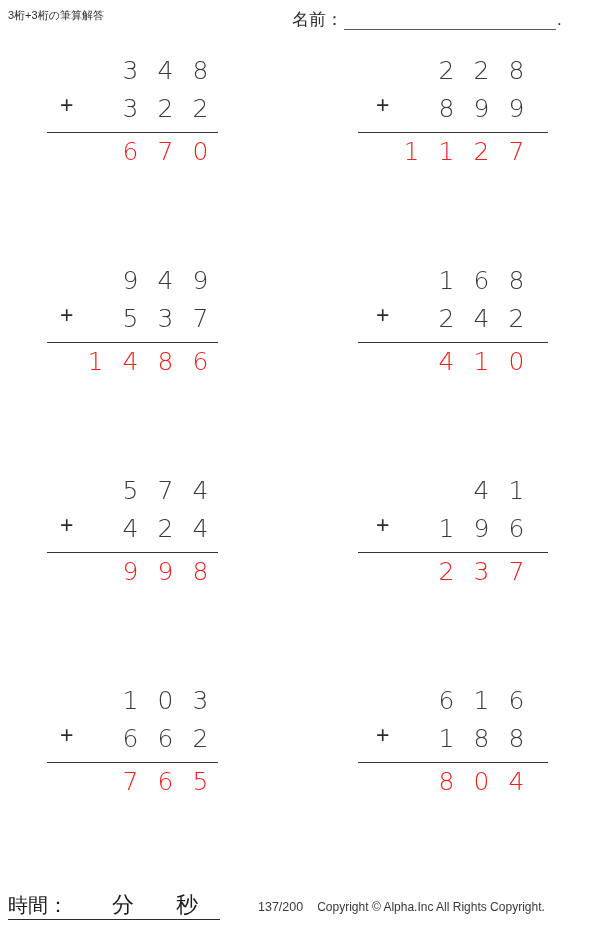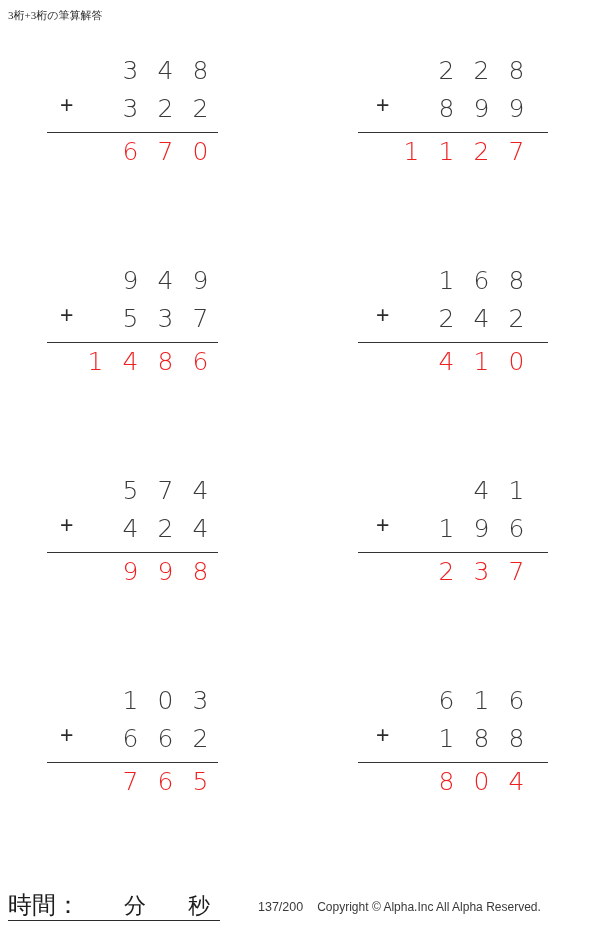--- a/index.html
+++ b/index.html
@@ -25,21 +25,20 @@
     height: 40px;
   }
   .worksheet-title {
     position: absolute;
     left: 8px;
     top: 8px;
     font-size: 11px;
     color: #2b2b2b;
     white-space: nowrap;
     letter-spacing: 0px;
-    font-family: Liberation Serif, serif;
   }
   .name-block {
     position: absolute;
     left: 292px;
     top: 4px;
     display: flex;
     align-items: flex-end;
     height: 26px;
   }
   .name-label {
@@ -144,21 +143,21 @@
     position: absolute;
     left: 8px;
     top: 6px;
     border-bottom: 1.5px solid #2b2b2b;
     padding-bottom: 1px;
     display: flex;
     align-items: baseline;
     width: 212px;
   }
   .time-label {
-    font-size: 24px;
+    font-size: 20px;
     line-height: 26px;
     color: #1c1c1c;
     white-space: nowrap;
   }
   .time-min {
     font-size: 22px;
     line-height: 26px;
     color: #1c1c1c;
     margin-left: 44px;
   }
@@ -185,20 +184,25 @@
     color: #3a3a3a;
     margin-left: 14px;
   }
 </style>
 </head>
 <body>
 
 <div class="header">
   <div class="worksheet-title">3桁+3桁の筆算解答</div>
 
+  <div class="name-block">
+    <span class="name-label">名前：</span>
+    <span class="name-line"></span>
+    <span class="name-period">.</span>
+  </div>
 </div>
 
 <div class="problems" id="problems-container">
     <div class="prow">
       <div class="problem col-left">
         <div class="plus-sign">+</div>
         <div class="digit-row operand-a">
           <span class="digit blank"></span>
           <span class="digit">3</span>
           <span class="digit">4</span>
@@ -383,15 +387,15 @@
 
 <div class="footer">
   <div class="time-block">
     <span class="time-label">時間：</span>
     <span class="time-min">分</span>
     <span class="time-sec">秒</span>
   </div>
 
   <div class="footer-meta">
     <span class="page-number">137/200</span>
-    <span class="copyright">Copyright © Alpha.Inc All Alpha Reserved.</span>
+    <span class="copyright">Copyright © Alpha.Inc All Rights Copyright.</span>
   </div>
 </div>
 
 </body></html>

